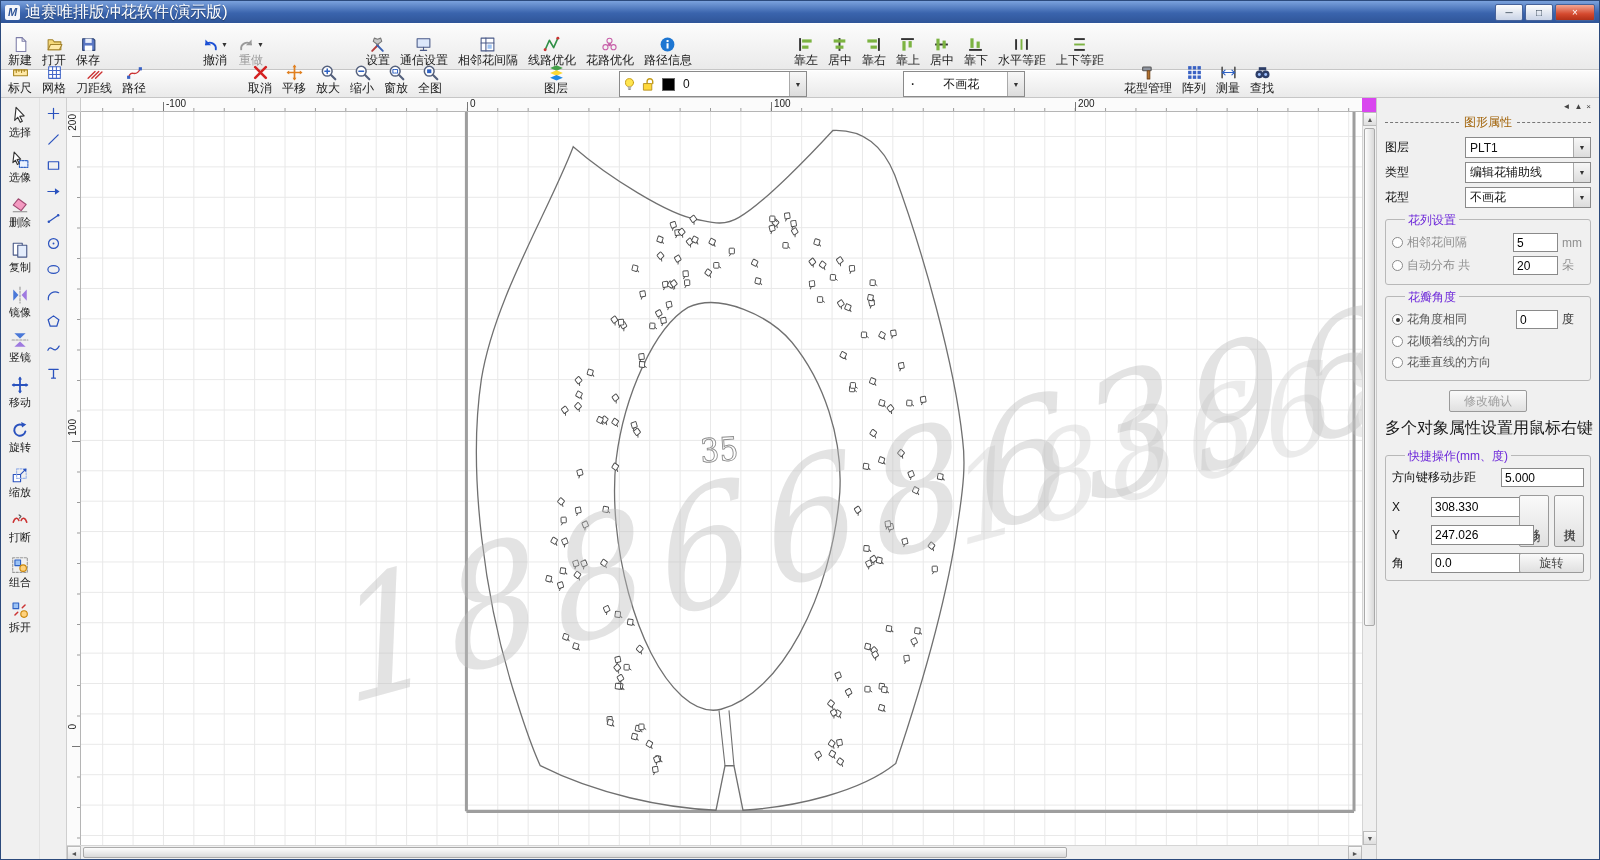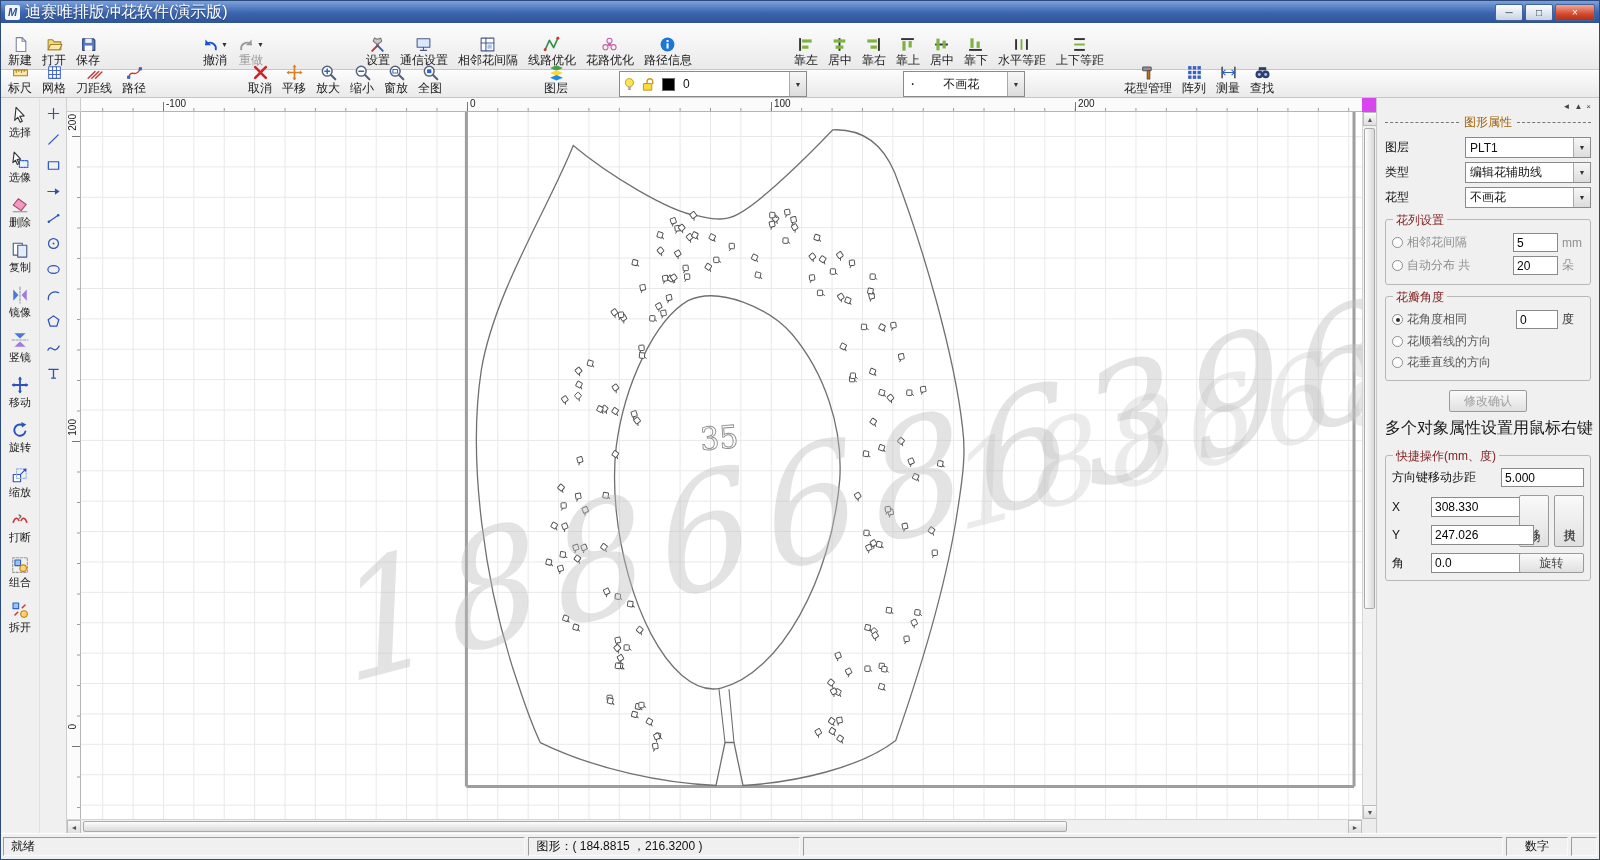--- a/index.html
+++ b/index.html
@@ -92,21 +92,21 @@
 .rp-winbtn{font-size:8px;color:#444;line-height:1;}
 .rp-head{display:flex;align-items:center;gap:3px;margin:1px 0 6px;}
 .rp-dash{flex:1;border-top:1px dashed #777;}
 .rp-title{padding:0 2px;color:#a16207;font-family:Liberation Mono, monospace;}
 .rp-row{display:flex;align-items:center;gap:5px;margin:4px 0;}
 .rp-label{width:30px;flex:none;color:#111;}
 .rp-select{flex:1;height:21px;border:1px solid #8a8a8a;background:#fff;display:flex;align-items:center;padding-left:4px;margin-left:45px;}
 .rp-select .val{flex:1;white-space:nowrap;overflow:hidden;}
 .rp-select .drop{height:19px;}
 .groupbox{border:1px solid #b8b8b8;border-radius:3px;margin:11px 0 6px;padding:9px 6px 5px;position:relative;background:#f0f0f0;}
-.gtitle{position:absolute;top:-8px;left:7px;background:#f0f0f0;padding:0 3px;color:#7f1d1d;}
+.gtitle{position:absolute;top:-8px;left:19px;background:#f0f0f0;padding:0 3px;color:#6d28d9;}
 .gb-row{display:flex;align-items:center;gap:4px;margin:4px 0;}
 .radio{width:11px;height:11px;border-radius:50%;border:1px solid #8a8a8a;background:#fff;flex:none;position:relative;}
 .radio.checked::after{content:"";position:absolute;inset:2.5px;border-radius:50%;background:#2f2f2f;}
 .glab{white-space:nowrap;}
 .dim .glab,.dim .gunit{color:#8f8f8f;}
 .petal .glab{color:#5a5a5a;}
 .gin{height:19px;border:1px solid #8a8a8a;background:#fff;padding:0 3px;font:inherit;min-width:0;margin-left:20px;}
 .gin.w45{width:45px;margin-left:auto;}
 .gin.w40{width:42px;margin-left:auto;}
 .gunit{flex:none;width:22px;color:#333;}
@@ -1594,20 +1594,13 @@
           <span class="qlabc">Y</span>
           <input class="gin" value="247.026" style="">
           <span class="qlabc">角</span>
           <input class="gin" value="0.0" style="">
           <div class="hbtn">旋转</div>
         </div>
       </div>
     </div>
   </div>
 
-  <div id="statusbar">
-    <div class="scell" id="sc-ready">就绪</div>
-    <div class="scell" id="sc-coords">图形：( 184.8815 ，216.3200 )</div>
-    <div class="scell" id="sc-spare"></div>
-    <div class="scell" id="sc-mode">数字</div>
-    <div class="scell" id="sc-tiny"></div>
-  </div>
 </div>
 
 </body></html>

